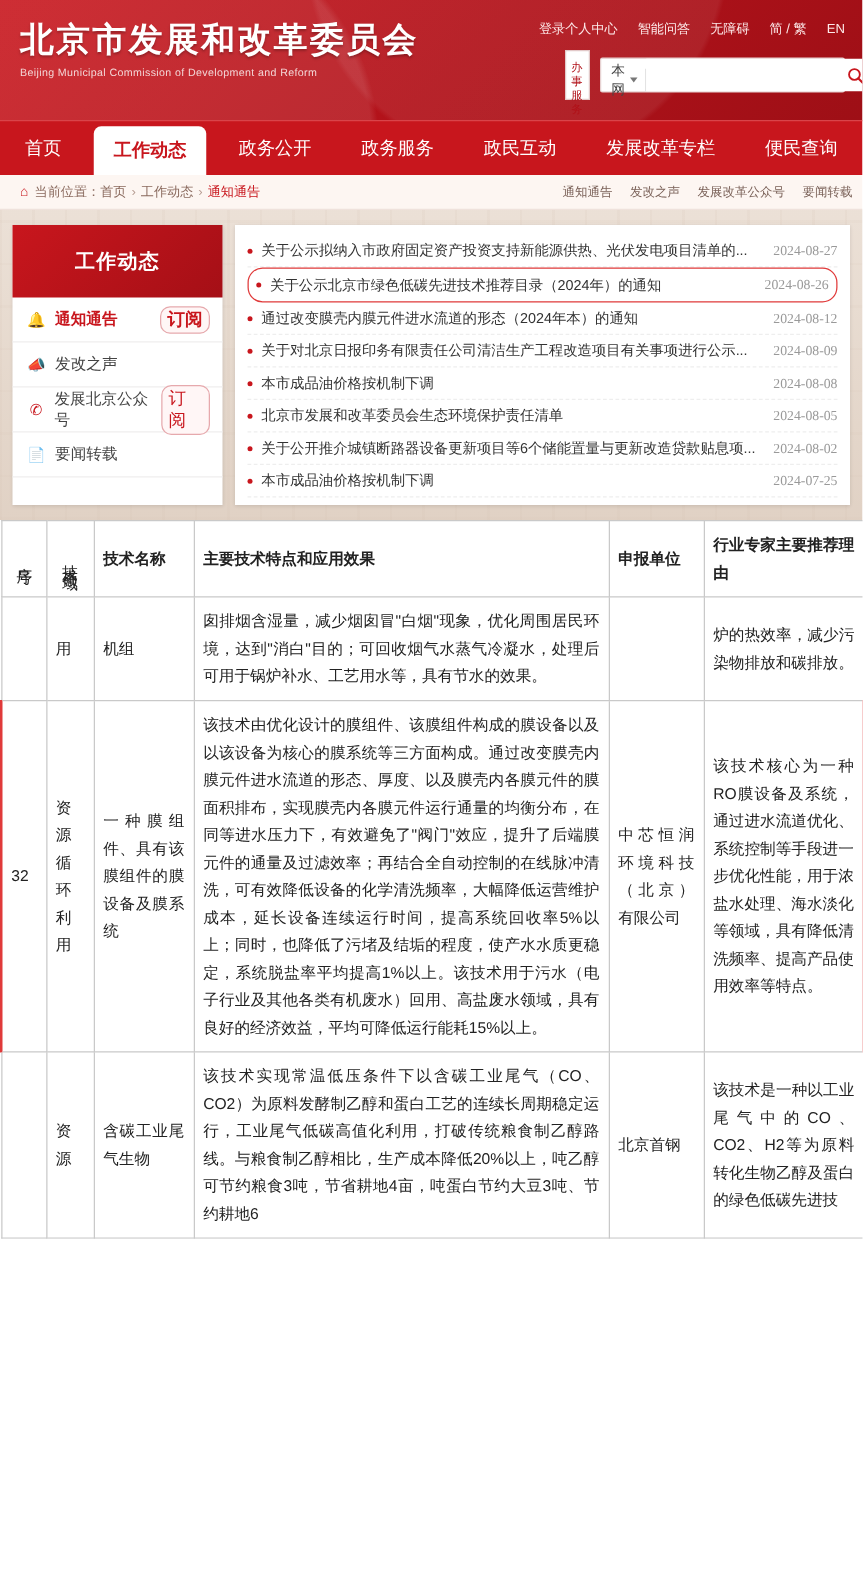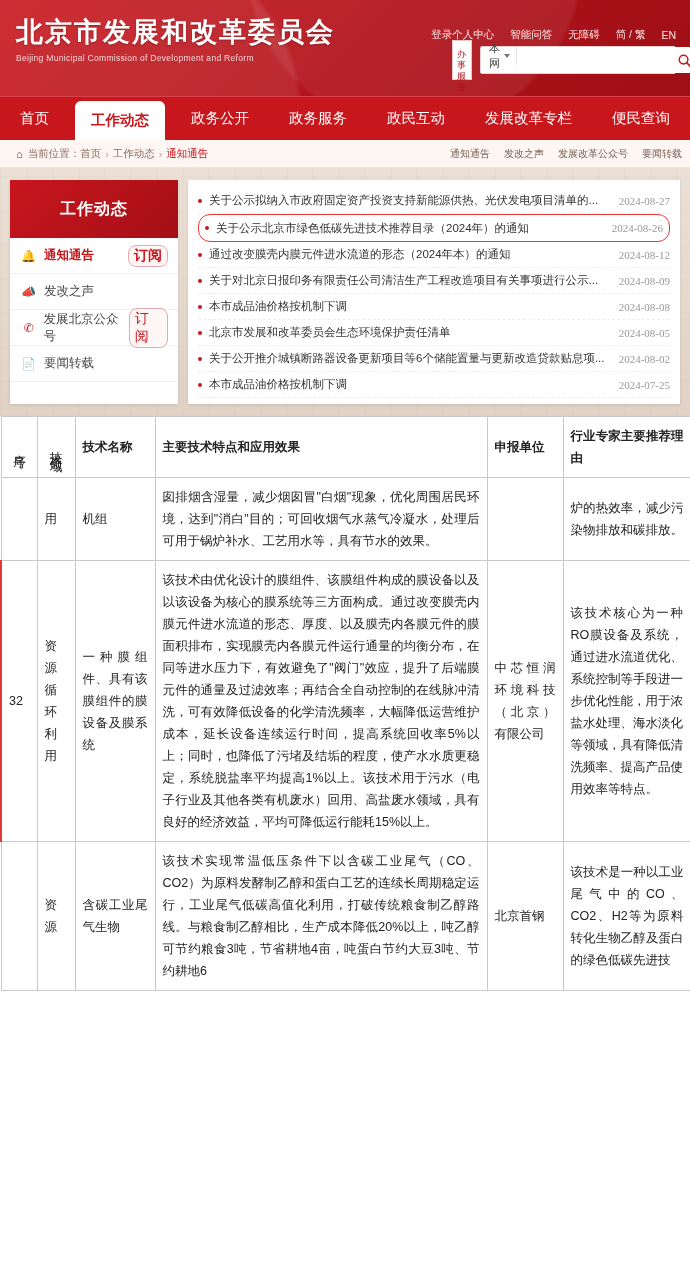--- a/index.html
+++ b/index.html
@@ -36,21 +36,21 @@
     line-height: 1.1;
     text-shadow: 0 1px 2px rgba(0,0,0,.25);
   }
   .brand-en {
     color: #f3d6d6;
     font-size: 8.5px;
     letter-spacing: .3px;
     margin-top: 5px;
   }
   .toplinks {
-    position: absolute; right: 14px; top: 28px; z-index: 3;
+    position: absolute; right: 14px; top: 16px; z-index: 3;
     display: flex; align-items: center; gap: 16px;
   }
   .toplinks a {
     color: #fde9e9; font-size: 10.5px; text-decoration: none; white-space: nowrap;
   }
   .searchrow {
     position: absolute; right: 14px; top: 40px; z-index: 3;
     display: flex; align-items: center; gap: 8px;
   }
   .gov-badge {
@@ -58,21 +58,21 @@
     background: #fff;
     border: 1px solid #e2c9c9;
     color: #b11118;
     font-size: 9px;
     line-height: 11px;
     text-align: center;
     padding-top: 8px;
     letter-spacing: 1px;
   }
   .search-box {
-    display: flex; align-items: flex-start;
+    display: flex; align-items: flex-end;
     width: 196px; height: 28px;
     background: #fff;
     border: 1px solid #e6d2d2;
     border-radius: 2px;
   }
   .search-scope {
     display: flex; align-items: center; gap: 4px;
     font-size: 11px; color: #444;
     padding: 0 6px 0 8px;
     border-right: 1px solid #e3e3e3;

